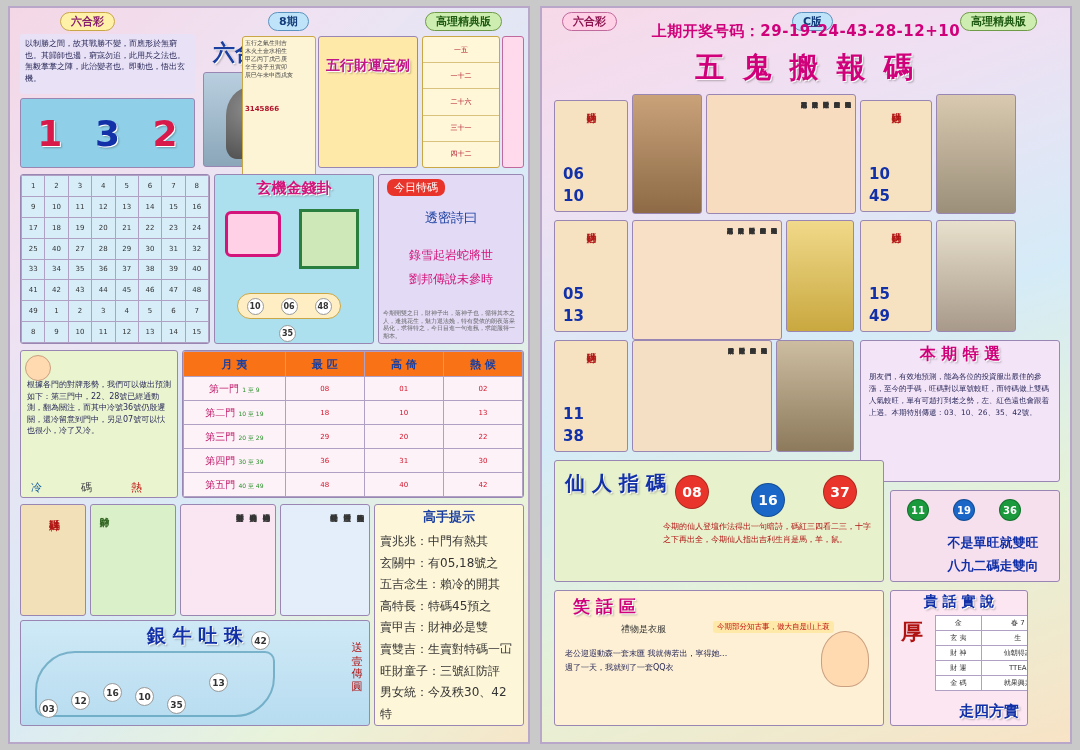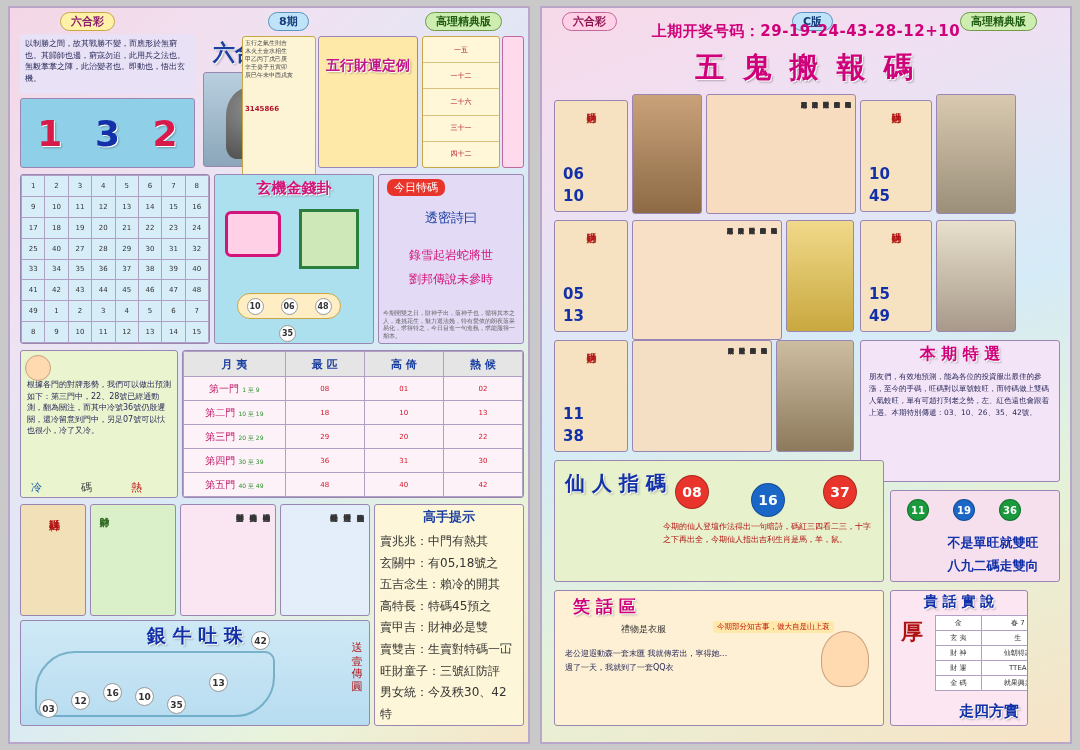--- a/index.html
+++ b/index.html
@@ -264,21 +264,21 @@
       <div style="position:absolute; left:4px; top:4px; width:26px; height:26px; border-radius:50%;
                   background:#ffd9b0; border:1px solid #c9a080;"></div>
       <div style="position:absolute; bottom:2px; left:10px; font-size:11px; color:#1a5fa0;">冷</div>
       <div style="position:absolute; bottom:2px; left:60px; font-size:11px; color:#444;">碼</div>
       <div style="position:absolute; bottom:2px; left:110px; font-size:11px; color:#c01212;">熱</div>
     </div>
 
     <div class="panel" style="left:172px; top:342px; width:342px; height:148px; background:#fdf2f8;">
       <table class="grid" style="height:100%;">
         <tbody>
-            <tr style="background:#e5e5e5;">
+            <tr style="background:#f97316;">
           <td style="width:30%; font-size:11px; color:#1a3fa0; font-weight:bold;">月 夷</td>
           <td style="font-size:11px; color:#1a3fa0; font-weight:bold;">最 匹</td>
           <td style="font-size:11px; color:#1a3fa0; font-weight:bold;">高 倚</td>
           <td style="font-size:11px; color:#1a3fa0; font-weight:bold;">熱 候</td>
         </tr>
         <tr class="hm-row">
           <td style="color:#c01a6a; font-size:10px;"><span>第一門</span> <span class="xs" style="color:#2a8f2a;">1 至 9</span></td>
           <td style="color:#d3142a;">08</td>
           <td style="color:#d3142a;">01</td>
           <td style="color:#d3142a;">02</td>

